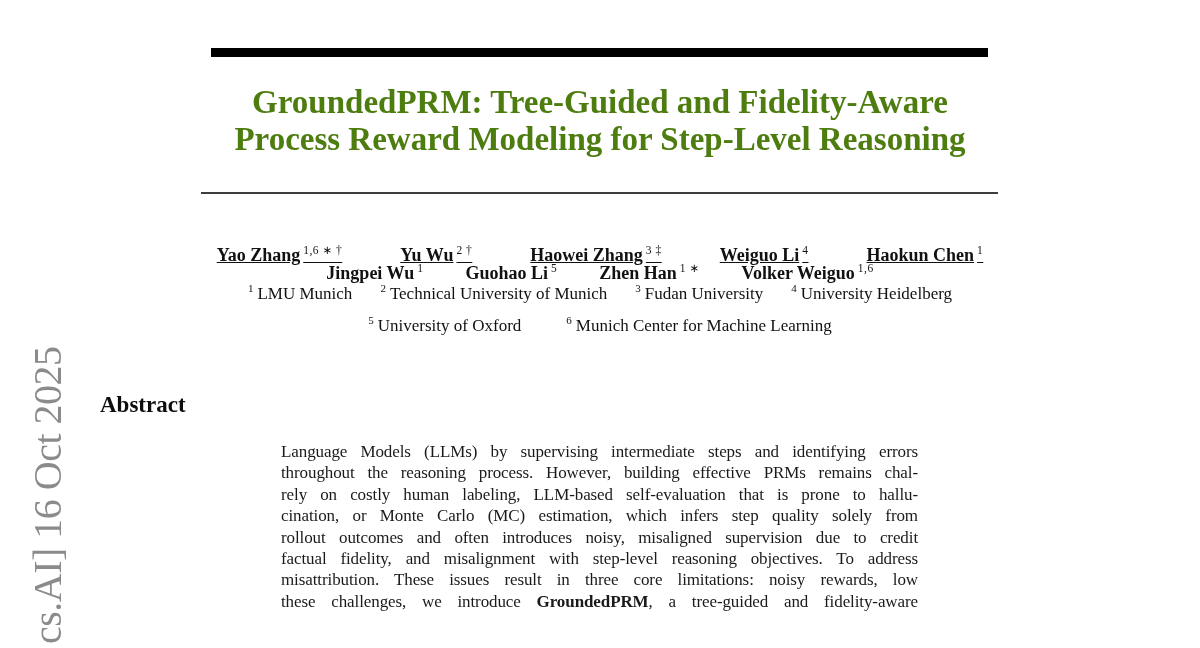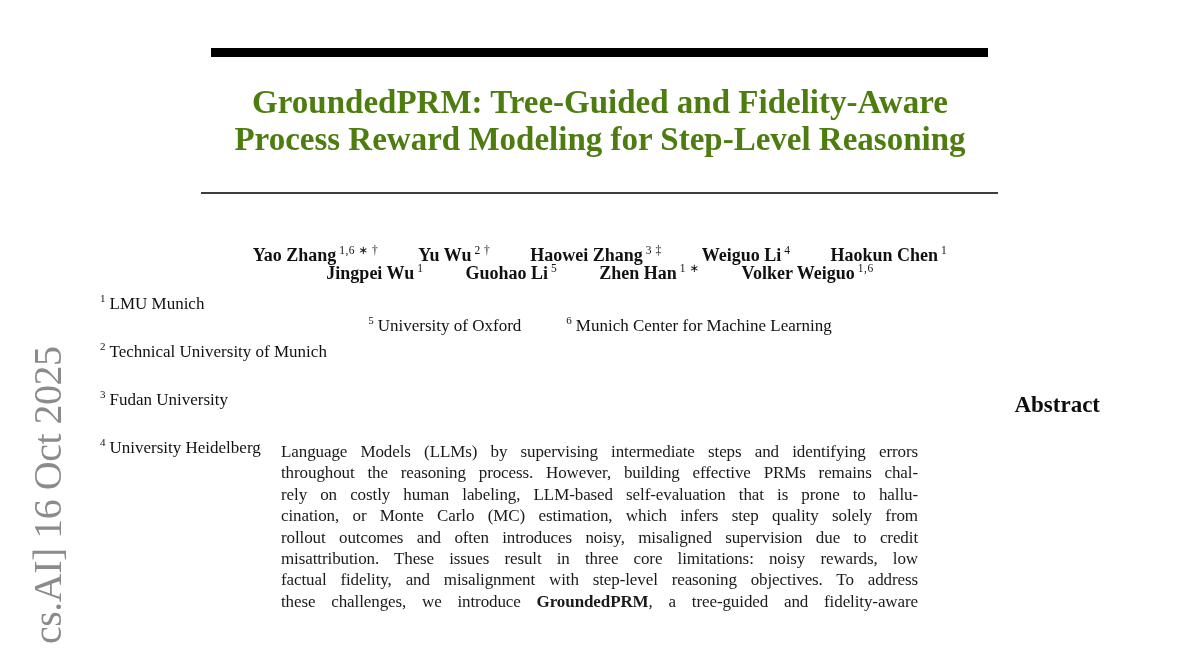--- a/index.html
+++ b/index.html
@@ -58,23 +58,23 @@
 
   .row {
     position: absolute;
     left: 100px;
     width: 1000px;
     display: flex;
     justify-content: center;
     align-items: baseline;
     white-space: nowrap;
   }
-  .authors-row1 { top: 245px; gap: 40px; }
+  .authors-row1 { top: 245px; gap: 58px; text-decoration: underline; }
   .authors-row2 { top: 263px; gap: 42px; }
-  .affil-row1   { top: 294px; gap: 28px; flex-direction: column; }
+  .affil-row1   { top: 284px; gap: 28px; }
   .affil-row2   { top: 316px; gap: 45px; }
 
   .author { font-weight: bold; font-size: 18px; }
   .author sup {
     font-weight: normal;
     font-size: 11.5px;
     line-height: 0;
     margin-left: 3px;
     letter-spacing: 0.5px;
   }
@@ -83,21 +83,21 @@
     font-size: 11px;
     line-height: 0;
     margin-right: 4px;
   }
 
   .abstract-heading {
     position: absolute;
     left: 100px;
     top: 392px;
     width: 1000px;
-    text-align: right;
+    text-align: left;
     font-weight: bold;
     font-size: 23px;
     color: #0d0d0d;
   }
 
   .abstract {
     position: absolute;
     left: 281px;
     top: 441px;
     width: 637px;
@@ -158,18 +158,18 @@
   </div>
 
   <div class="abstract-heading">Abstract</div>
 
   <div class="abstract">
       <div class="abs-line">Language Models (LLMs) by supervising intermediate steps and identifying errors</div>
       <div class="abs-line">throughout the reasoning process. However, building effective PRMs remains chal-</div>
       <div class="abs-line">rely on costly human labeling, LLM-based self-evaluation that is prone to hallu-</div>
       <div class="abs-line">cination, or Monte Carlo (MC) estimation, which infers step quality solely from</div>
       <div class="abs-line">rollout outcomes and often introduces noisy, misaligned supervision due to credit</div>
+      <div class="abs-line">factual fidelity, and misalignment with step-level reasoning objectives. To address</div>
       <div class="abs-line">misattribution. These issues result in three core limitations: noisy rewards, low</div>
-      <div class="abs-line">factual fidelity, and misalignment with step-level reasoning objectives. To address</div>
     <div class="abs-line"><span>these challenges, we introduce </span><b>GroundedPRM</b><span>, a tree-guided and fidelity-aware</span></div>
   </div>
 
 </div>
 
 </body></html>

